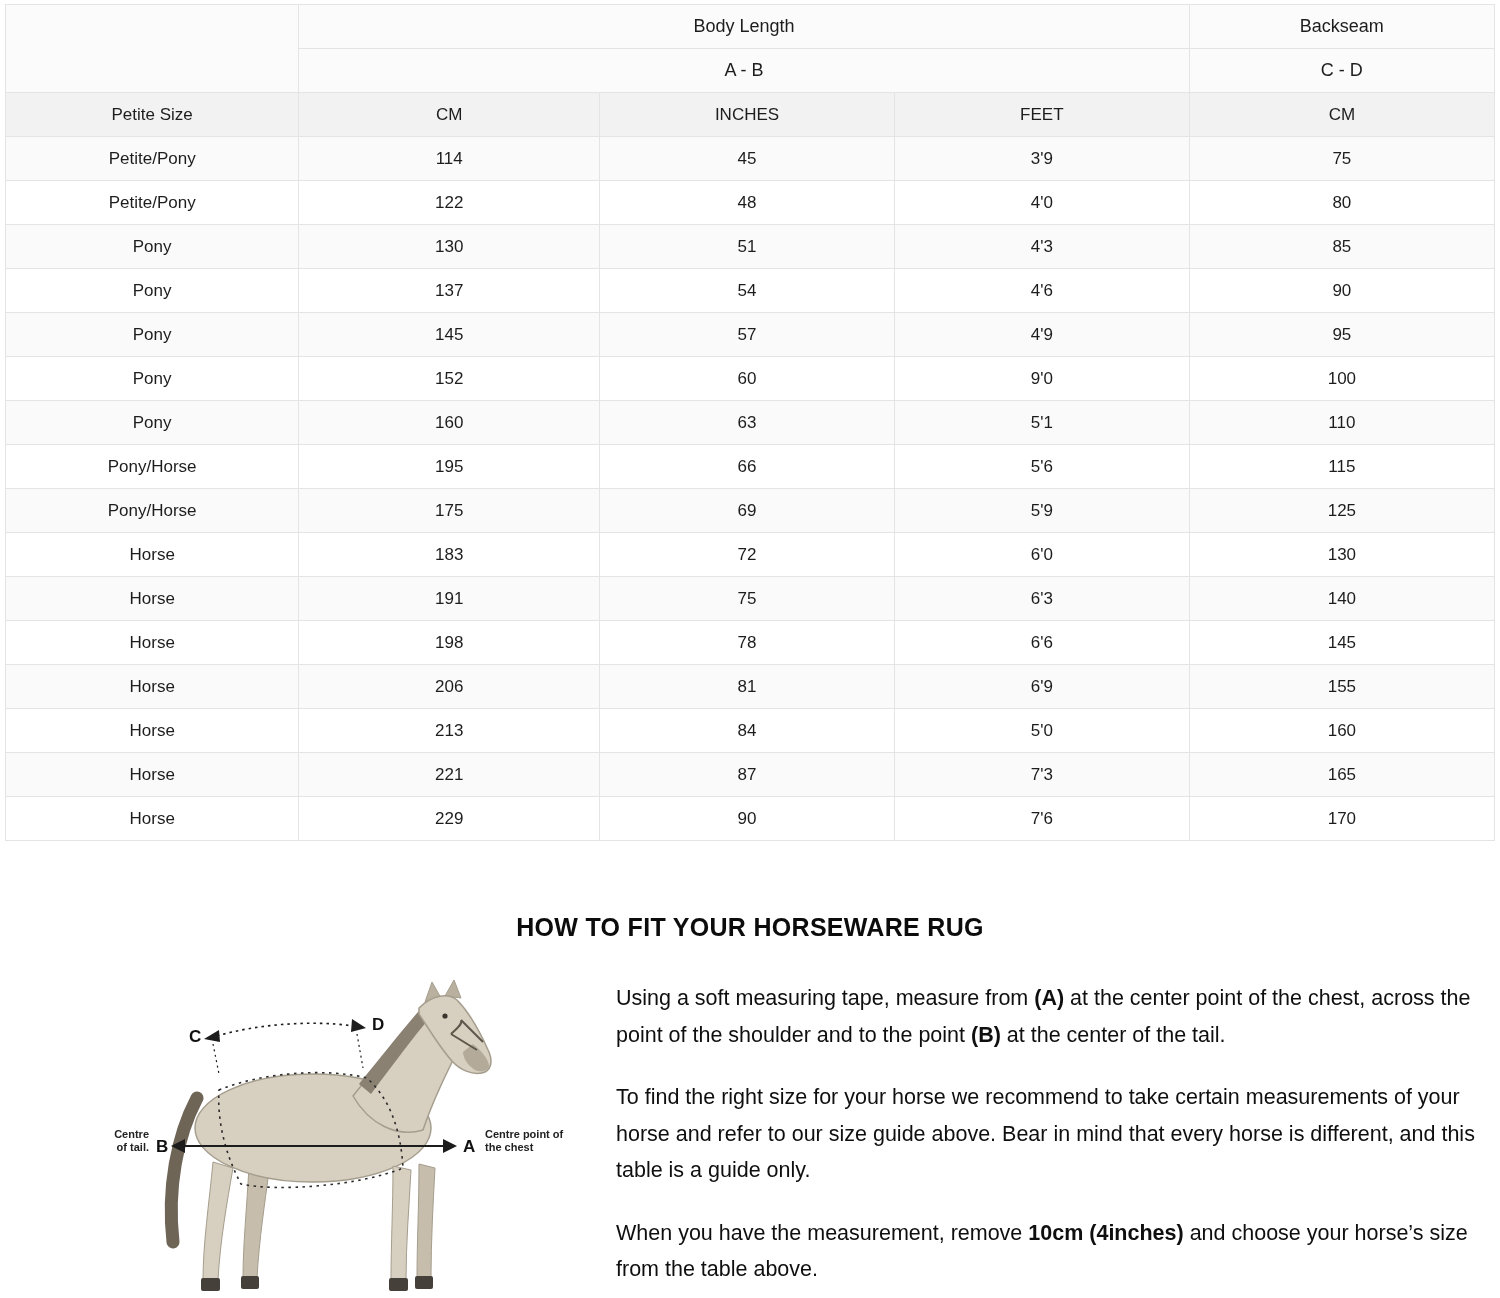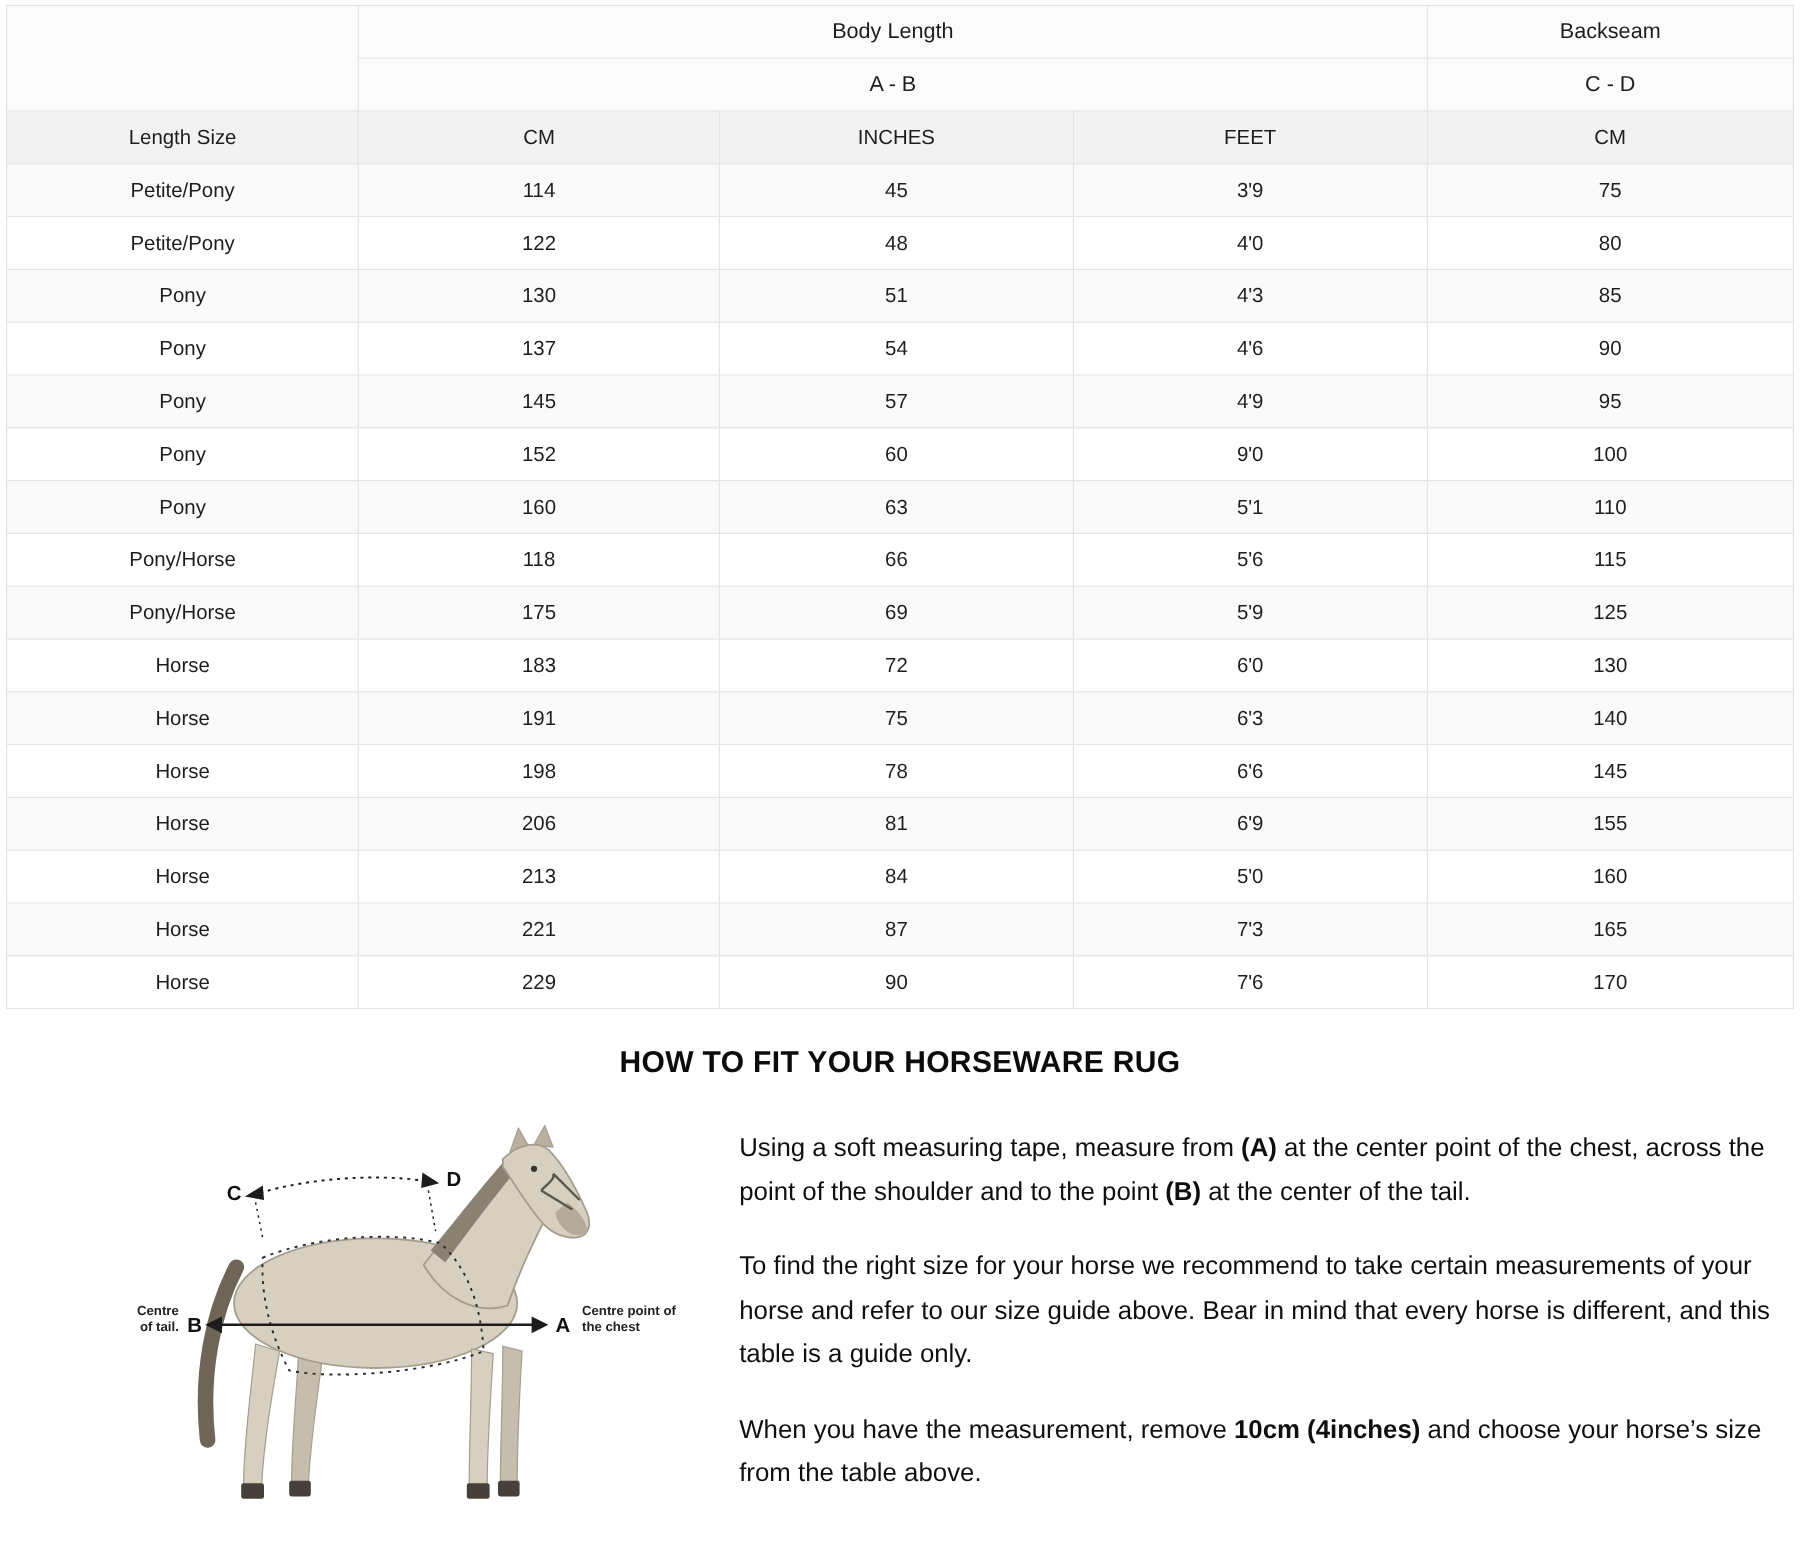--- a/index.html
+++ b/index.html
@@ -27,21 +27,21 @@
   }
   thead th { font-weight: bold; }
   tr.group-row th, tr.sub-row th { background: #fbfbfb; font-size: 18px; }
   tr.col-row th { background: #f2f2f2; font-size: 17px; }
   th.blank-cell { background: #ffffff; }
   tbody tr:nth-child(odd) td { background: #fafafa; }
   tbody tr:nth-child(even) td { background: #ffffff; }
 
   
   .fit-heading {
-    margin-top: 30px;
+    margin-top: 72px;
     text-align: center;
     font-size: 25px;
     font-weight: bold;
     letter-spacing: 0.3px;
     color: #0c0c0c;
   }
   .fit-section {
     display: flex;
     align-items: flex-start;
     margin-top: 28px;
@@ -87,21 +87,21 @@
       <tr class="group-row">
         <th class="blank-cell" rowspan="2"></th>
         <th colspan="3">Body Length</th>
         <th>Backseam</th>
       </tr>
       <tr class="sub-row">
         <th colspan="3">A - B</th>
         <th>C - D</th>
       </tr>
       <tr class="col-row">
-        <th>Length Size</th>
+        <th>Petite Size</th>
         <th>CM</th>
         <th>INCHES</th>
         <th>FEET</th>
         <th>CM</th>
       </tr>
     </thead>
     <tbody>
       <tr>
           <td>Petite/Pony</td>
           <td>114</td>
@@ -146,21 +146,21 @@
         </tr>
         <tr>
           <td>Pony</td>
           <td>160</td>
           <td>63</td>
           <td>5'1</td>
           <td>110</td>
         </tr>
         <tr>
           <td>Pony/Horse</td>
-          <td>118</td>
+          <td>195</td>
           <td>66</td>
           <td>5'6</td>
           <td>115</td>
         </tr>
         <tr>
           <td>Pony/Horse</td>
           <td>175</td>
           <td>69</td>
           <td>5'9</td>
           <td>125</td>

